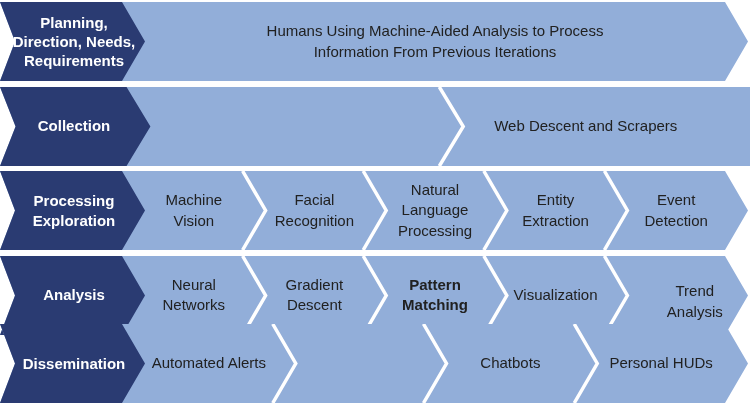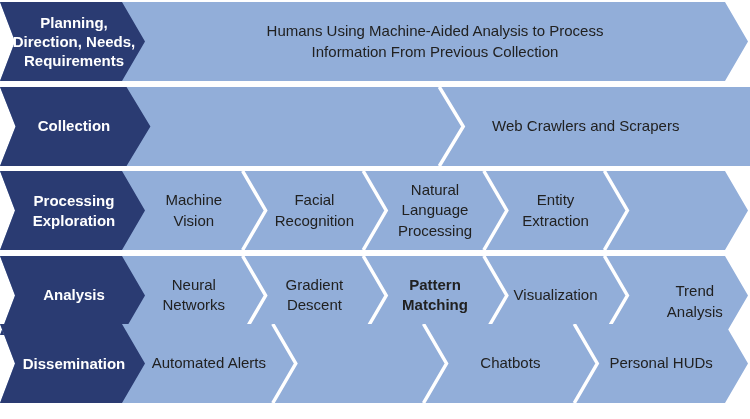--- a/index.html
+++ b/index.html
@@ -31,32 +31,32 @@
 <body>
 
 <div id="stage">
     <div class="row" style="top: 2px; height: 79px; border-radius: 19px;">
       <svg viewBox="0 0 750 80" preserveAspectRatio="none">
         <polygon points="0,0 725,0 748,40 725,80 0,80 15,40" fill="#92AED9"></polygon>
         <polygon points="0,0 122,0 145,40 122,80 0,80 15,40" fill="#2A3B72"></polygon>
       </svg>
       <div class="row-label">Planning, Direction, Needs, Requirements</div>
       <div class="seg-text seg-wide" style="left: 122px; width: 626px;">
-        <span>Humans Using Machine-Aided Analysis to Process Information From Previous Collection</span>
+        <span>Humans Using Machine-Aided Analysis to Process Information From Previous Iterations</span>
       </div>
     </div>
     <div class="row" style="top: 86.5px; height: 79px; padding-left: 28px;">
       <svg viewBox="0 0 750 80" preserveAspectRatio="none">
         <polygon points="0,0 725,0 748,40 725,80 0,80 15,40" fill="#92AED9"></polygon>
         <path d="M 423.5,0 L 446.5,40 L 423.5,80" fill="none" stroke="#FFFFFF" stroke-width="3.5"></path>
         <polygon points="0,0 122,0 145,40 122,80 0,80 15,40" fill="#2A3B72"></polygon>
       </svg>
       <div class="row-label">Collection</div>
       <div class="seg-text " style="left: 423.5px; width: 324.5px;">
-        <span>Web Crawlers and Scrapers</span>
+        <span>Web Descent and Scrapers</span>
       </div>
     </div>
     <div class="row" style="top: 171px; height: 79px;">
       <svg viewBox="0 0 750 80" preserveAspectRatio="none">
         <polygon points="0,0 725,0 748,40 725,80 0,80 15,40" fill="#92AED9"></polygon>
         <path d="M 242.60000000000002,0 L 265.6,40 L 242.60000000000002,80" fill="none" stroke="#FFFFFF" stroke-width="3.5"></path>
         <path d="M 363.2,0 L 386.2,40 L 363.2,80" fill="none" stroke="#FFFFFF" stroke-width="3.5"></path>
         <path d="M 483.8,0 L 506.8,40 L 483.8,80" fill="none" stroke="#FFFFFF" stroke-width="3.5"></path>
         <path d="M 604.4,0 L 627.4,40 L 604.4,80" fill="none" stroke="#FFFFFF" stroke-width="3.5"></path>
         <polygon points="0,0 122,0 145,40 122,80 0,80 15,40" fill="#2A3B72"></polygon>
@@ -66,20 +66,23 @@
         <span>Machine Vision</span>
       </div>
       <div class="seg-text seg-narrow" style="left: 242.6px; width: 143.6px;">
         <span>Facial Recognition</span>
       </div>
       <div class="seg-text seg-narrow" style="left: 363.2px; width: 143.6px;">
         <span>Natural Language Processing</span>
       </div>
       <div class="seg-text seg-narrow" style="left: 483.8px; width: 143.6px;">
         <span>Entity Extraction</span>
+      </div>
+      <div class="seg-text seg-narrow" style="left: 604.4px; width: 143.6px;">
+        <span>Event Detection</span>
       </div>
     </div>
     <div class="row" style="top: 255.5px; height: 79px;">
       <svg viewBox="0 0 750 80" preserveAspectRatio="none">
         <polygon points="0,0 725,0 748,40 725,80 0,80 15,40" fill="#92AED9"></polygon>
         <path d="M 242.60000000000002,0 L 265.6,40 L 242.60000000000002,80" fill="none" stroke="#FFFFFF" stroke-width="3.5"></path>
         <path d="M 363.2,0 L 386.2,40 L 363.2,80" fill="none" stroke="#FFFFFF" stroke-width="3.5"></path>
         <path d="M 483.8,0 L 506.8,40 L 483.8,80" fill="none" stroke="#FFFFFF" stroke-width="3.5"></path>
         <path d="M 604.4,0 L 627.4,40 L 604.4,80" fill="none" stroke="#FFFFFF" stroke-width="3.5"></path>
         <polygon points="0,0 122,0 145,40 122,80 0,80 15,40" fill="#2A3B72"></polygon>

